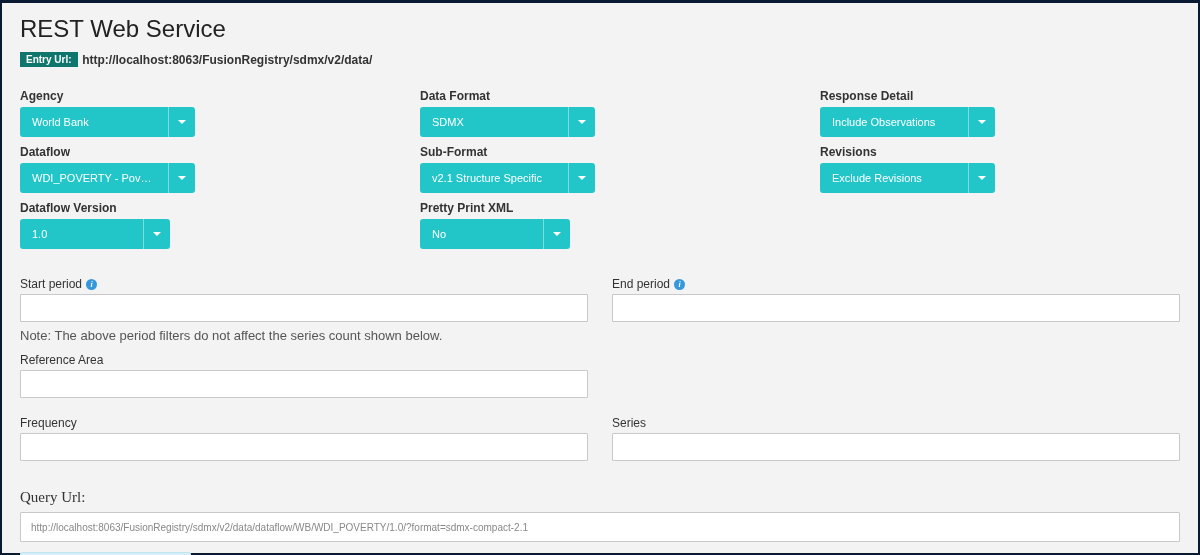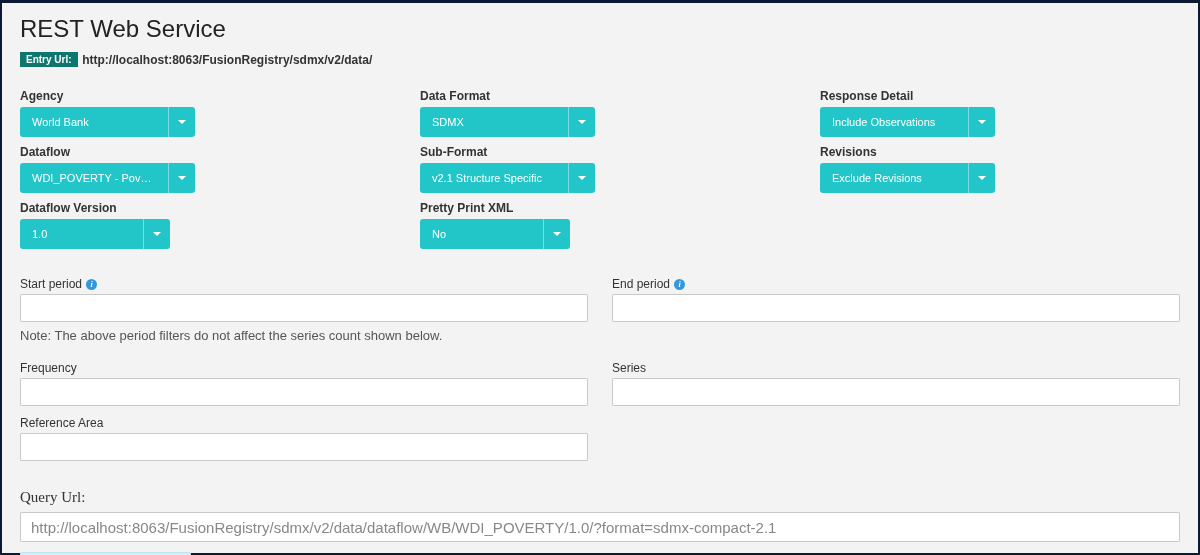--- a/index.html
+++ b/index.html
@@ -135,21 +135,21 @@
     color: #333;
     margin-bottom: 6px;
     font-family: Liberation Serif, serif;
   }
   input.query-input {
     width: 100%;
     height: 30px;
     border: 1px solid #c9c9c9;
     background: #fff;
     padding: 0 10px;
-    font-size: 15px;
+    font-size: 10px;
     color: #888;
     border-radius: 1px;
   }
   .badge-count {
     display: inline-block;
     background: #d9edf7;
     color: #31708f;
     border: 1px solid #bce8f1;
     font-size: 11px;
     padding: 4px 8px;
@@ -252,37 +252,37 @@
     </div>
     <div class="half">
       <div class="field-label">
         <span>End period</span>
         <span class="info-icon">i</span>
       </div>
       <input class="text-input" type="text" style="">
     </div>
   </div>
 
+  <div class="two-col" style="margin-top:10px;">
+    <div class="half">
+      <div class="field-label">Reference Area</div>
+      <input class="text-input" type="text" style="">
+    </div>
+    <div class="half"></div>
+  </div>
+
   <div class="two-col section-space" style="margin-top:18px;">
     <div class="half">
       <div class="field-label">Frequency</div>
       <input class="text-input" type="text" style="">
     </div>
     <div class="half">
       <div class="field-label">Series</div>
       <input class="text-input" type="text" style="">
     </div>
-  </div>
-
-  <div class="two-col" style="margin-top:10px;">
-    <div class="half">
-      <div class="field-label">Reference Area</div>
-      <input class="text-input" type="text" style="">
-    </div>
-    <div class="half"></div>
   </div>
 
   <div style="margin-top:28px;">
     <div class="query-label">Query Url:</div>
     <input class="query-input" type="text" value="http://localhost:8063/FusionRegistry/sdmx/v2/data/dataflow/WB/WDI_POVERTY/1.0/?format=sdmx-compact-2.1" style="">
     <div class="badge-count">253 Series match current query</div>
     
   </div>
 </div>
 

